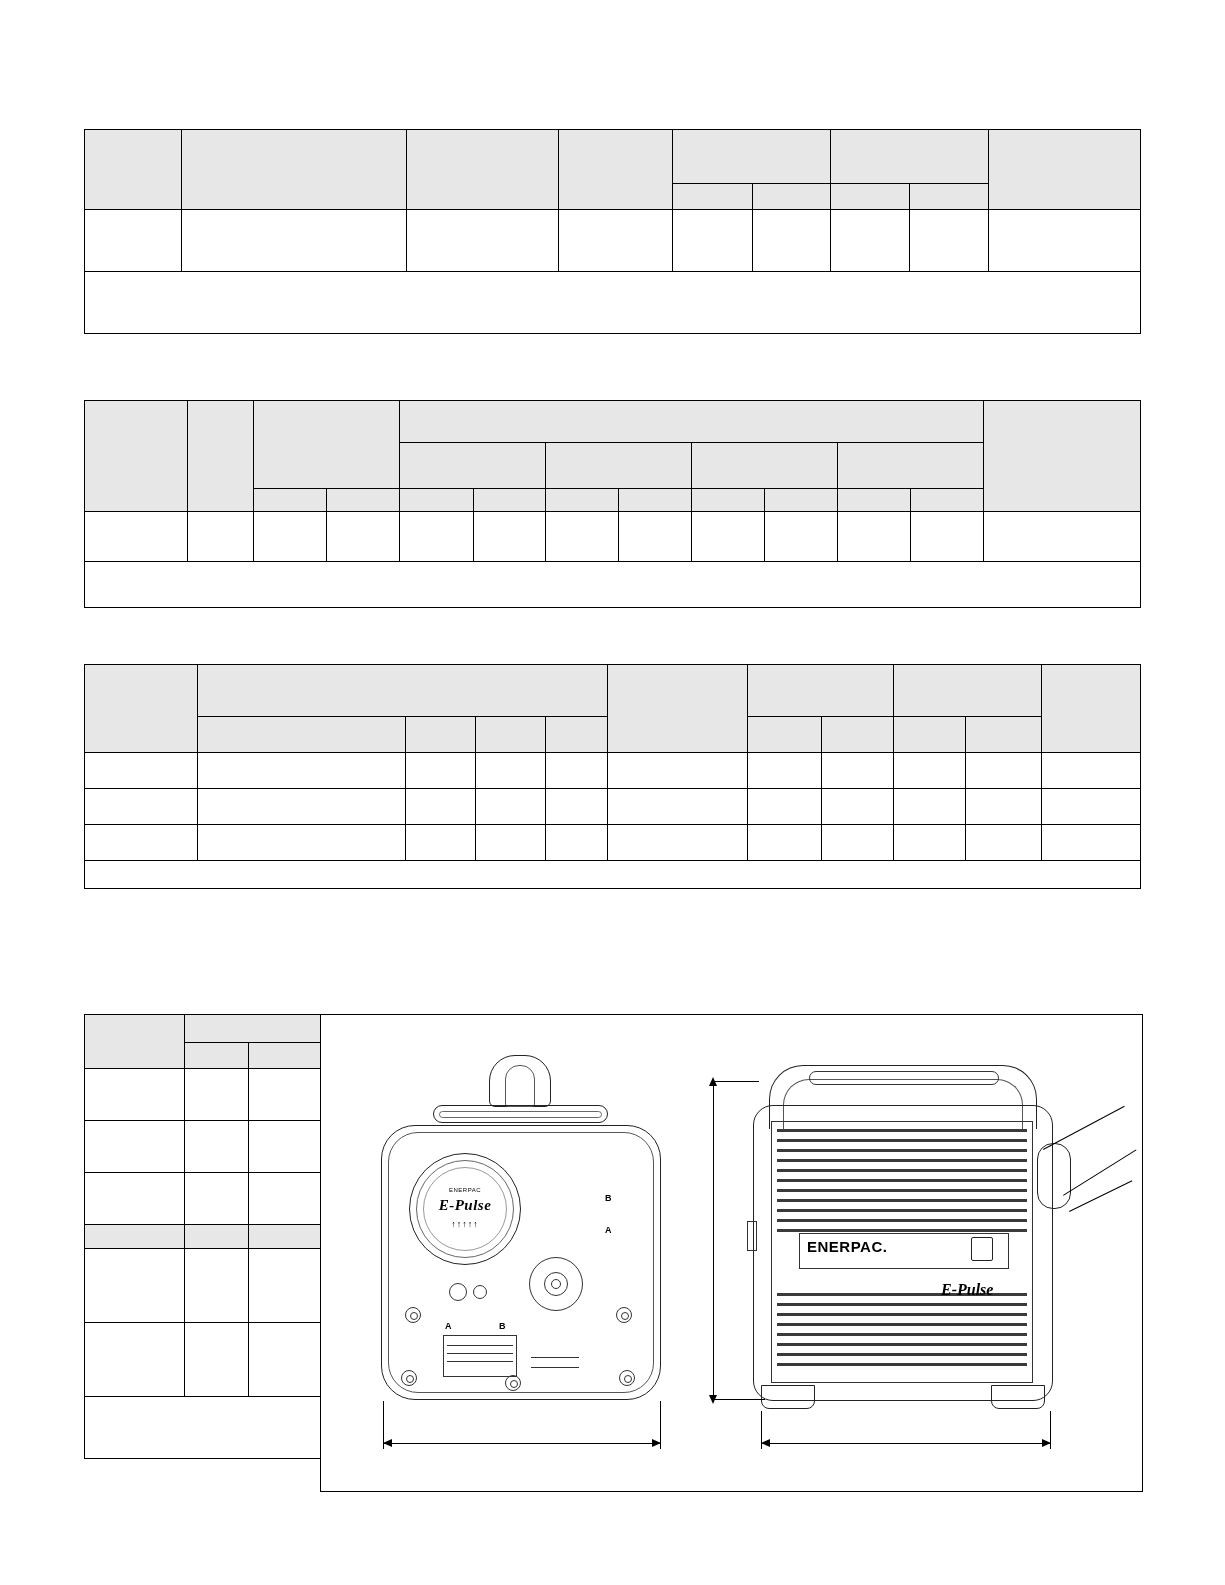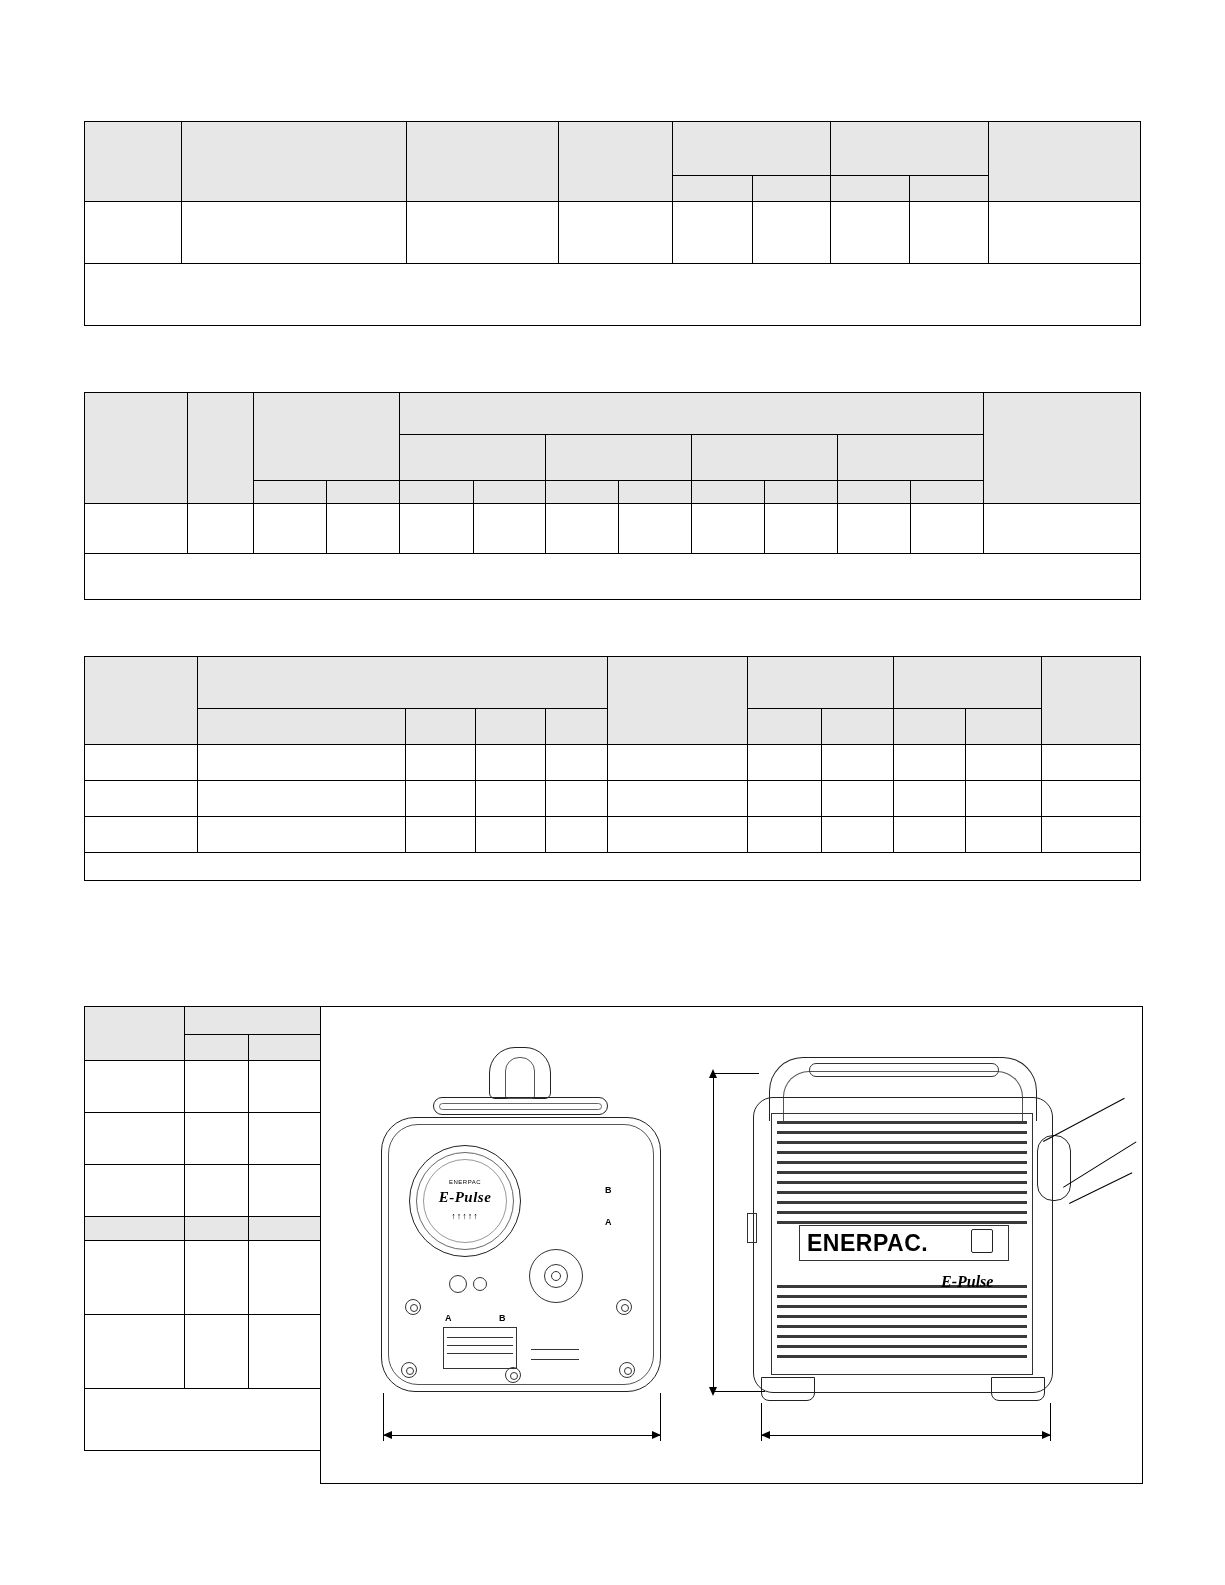--- a/index.html
+++ b/index.html
@@ -10,21 +10,21 @@
   body {
     width: 1225px;
     height: 1585px;
     font-family: "Liberation Sans", sans-serif;
     color: #000000;
     position: relative;
     overflow: hidden;
   }
   .page {
     position: absolute;
-    left: 0; top: 4px;
+    left: 0; top: 12px;
     width: 1225px;
     height: 1113px;
   }
 
   
   table.spec {
     border-collapse: collapse;
     table-layout: fixed;
     position: absolute;
     border: 1px solid #000;
@@ -430,21 +430,21 @@
     width: 210px;
     height: 36px;
     background: #ffffff;
     border: 1px solid #333;
     box-sizing: border-box;
   }
   #side-brand {
     position: absolute;
     left: 116px;
     top: 193px;
-    font-size: 23px;
+    font-size: 15px;
     font-weight: bold;
     letter-spacing: 0.5px;
     font-family: "Liberation Sans", sans-serif;
   }
   #side-brand-mark {
     position: absolute;
     left: 280px;
     top: 192px;
     width: 22px;
     height: 24px;

